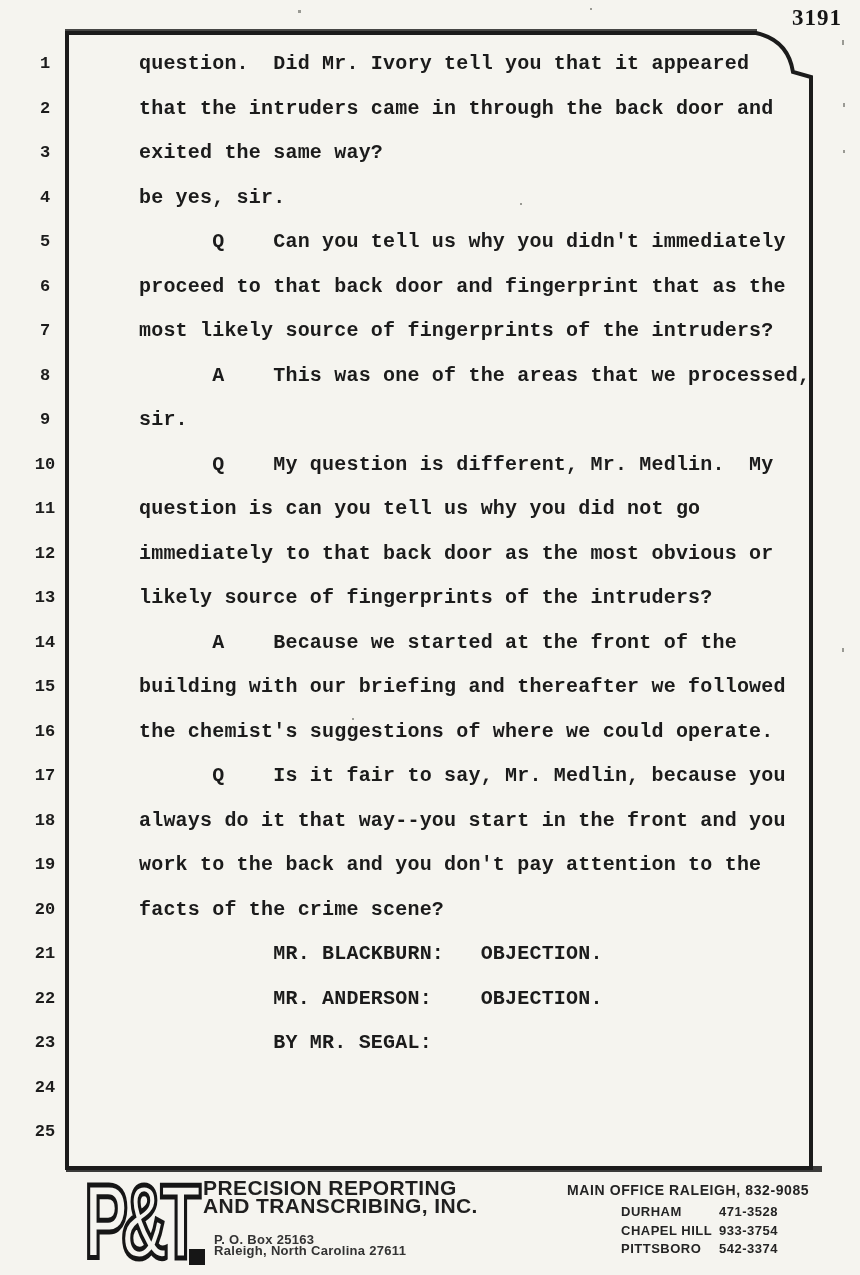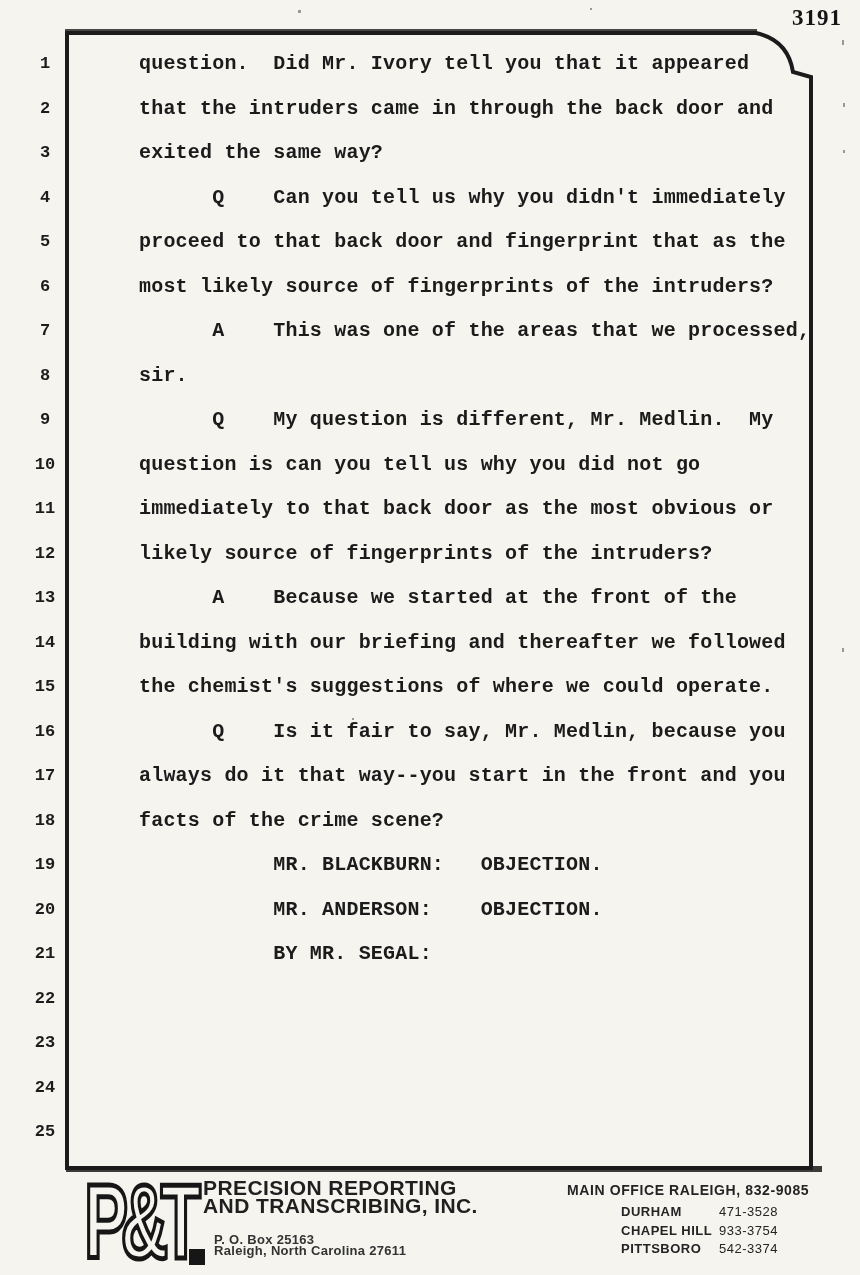--- a/index.html
+++ b/index.html
@@ -52,21 +52,21 @@
   .main-office {
     position: absolute; left: 567px; top: 1182px;
     font-weight: 700; font-size: 14px; letter-spacing: 0.6px; color: #242424;
   }
   .locations { position: absolute; left: 601px; top: 1203px; }
   .loc-row { display: flex; line-height: 18.5px; padding-left: 20px; }
   .loc-name {
     width: 98px; font-weight: 700; font-size: 13px;
     letter-spacing: 0.5px; color: #242424;
   }
-  .loc-phone { font-weight: 400; font-size: 13px; letter-spacing: 0.5px; color: #242424; }
+  .loc-phone { font-weight: 700; font-size: 13px; letter-spacing: 0.5px; color: #242424; }
   
   .speck { position: absolute; background: #9a9a94; }
 </style>
 </head>
 <body>
 
 <div class="page">
 
   <div class="page-number">3191</div>
 
@@ -101,34 +101,36 @@
       <div class="ln">22</div>
       <div class="ln">23</div>
       <div class="ln">24</div>
       <div class="ln">25</div>
     </div>
 
   <div class="text-lines" id="textLines">
       <div class="tx">question.  Did Mr. Ivory tell you that it appeared</div>
       <div class="tx">that the intruders came in through the back door and</div>
       <div class="tx">exited the same way?</div>
+      <div class="tx">be yes, sir.</div>
       <div class="tx">      Q    Can you tell us why you didn't immediately</div>
       <div class="tx">proceed to that back door and fingerprint that as the</div>
       <div class="tx">most likely source of fingerprints of the intruders?</div>
       <div class="tx">      A    This was one of the areas that we processed,</div>
       <div class="tx">sir.</div>
       <div class="tx">      Q    My question is different, Mr. Medlin.  My</div>
       <div class="tx">question is can you tell us why you did not go</div>
       <div class="tx">immediately to that back door as the most obvious or</div>
       <div class="tx">likely source of fingerprints of the intruders?</div>
       <div class="tx">      A    Because we started at the front of the</div>
       <div class="tx">building with our briefing and thereafter we followed</div>
       <div class="tx">the chemist's suggestions of where we could operate.</div>
       <div class="tx">      Q    Is it fair to say, Mr. Medlin, because you</div>
       <div class="tx">always do it that way--you start in the front and you</div>
+      <div class="tx">work to the back and you don't pay attention to the</div>
       <div class="tx">facts of the crime scene?</div>
       <div class="tx">           MR. BLACKBURN:   OBJECTION.</div>
       <div class="tx">           MR. ANDERSON:    OBJECTION.</div>
       <div class="tx">           BY MR. SEGAL:</div>
     </div>
 
   <div>
 
     <svg class="logo-svg" width="140" height="96" aria-hidden="true">
       <g transform="scale(0.62,1)">

